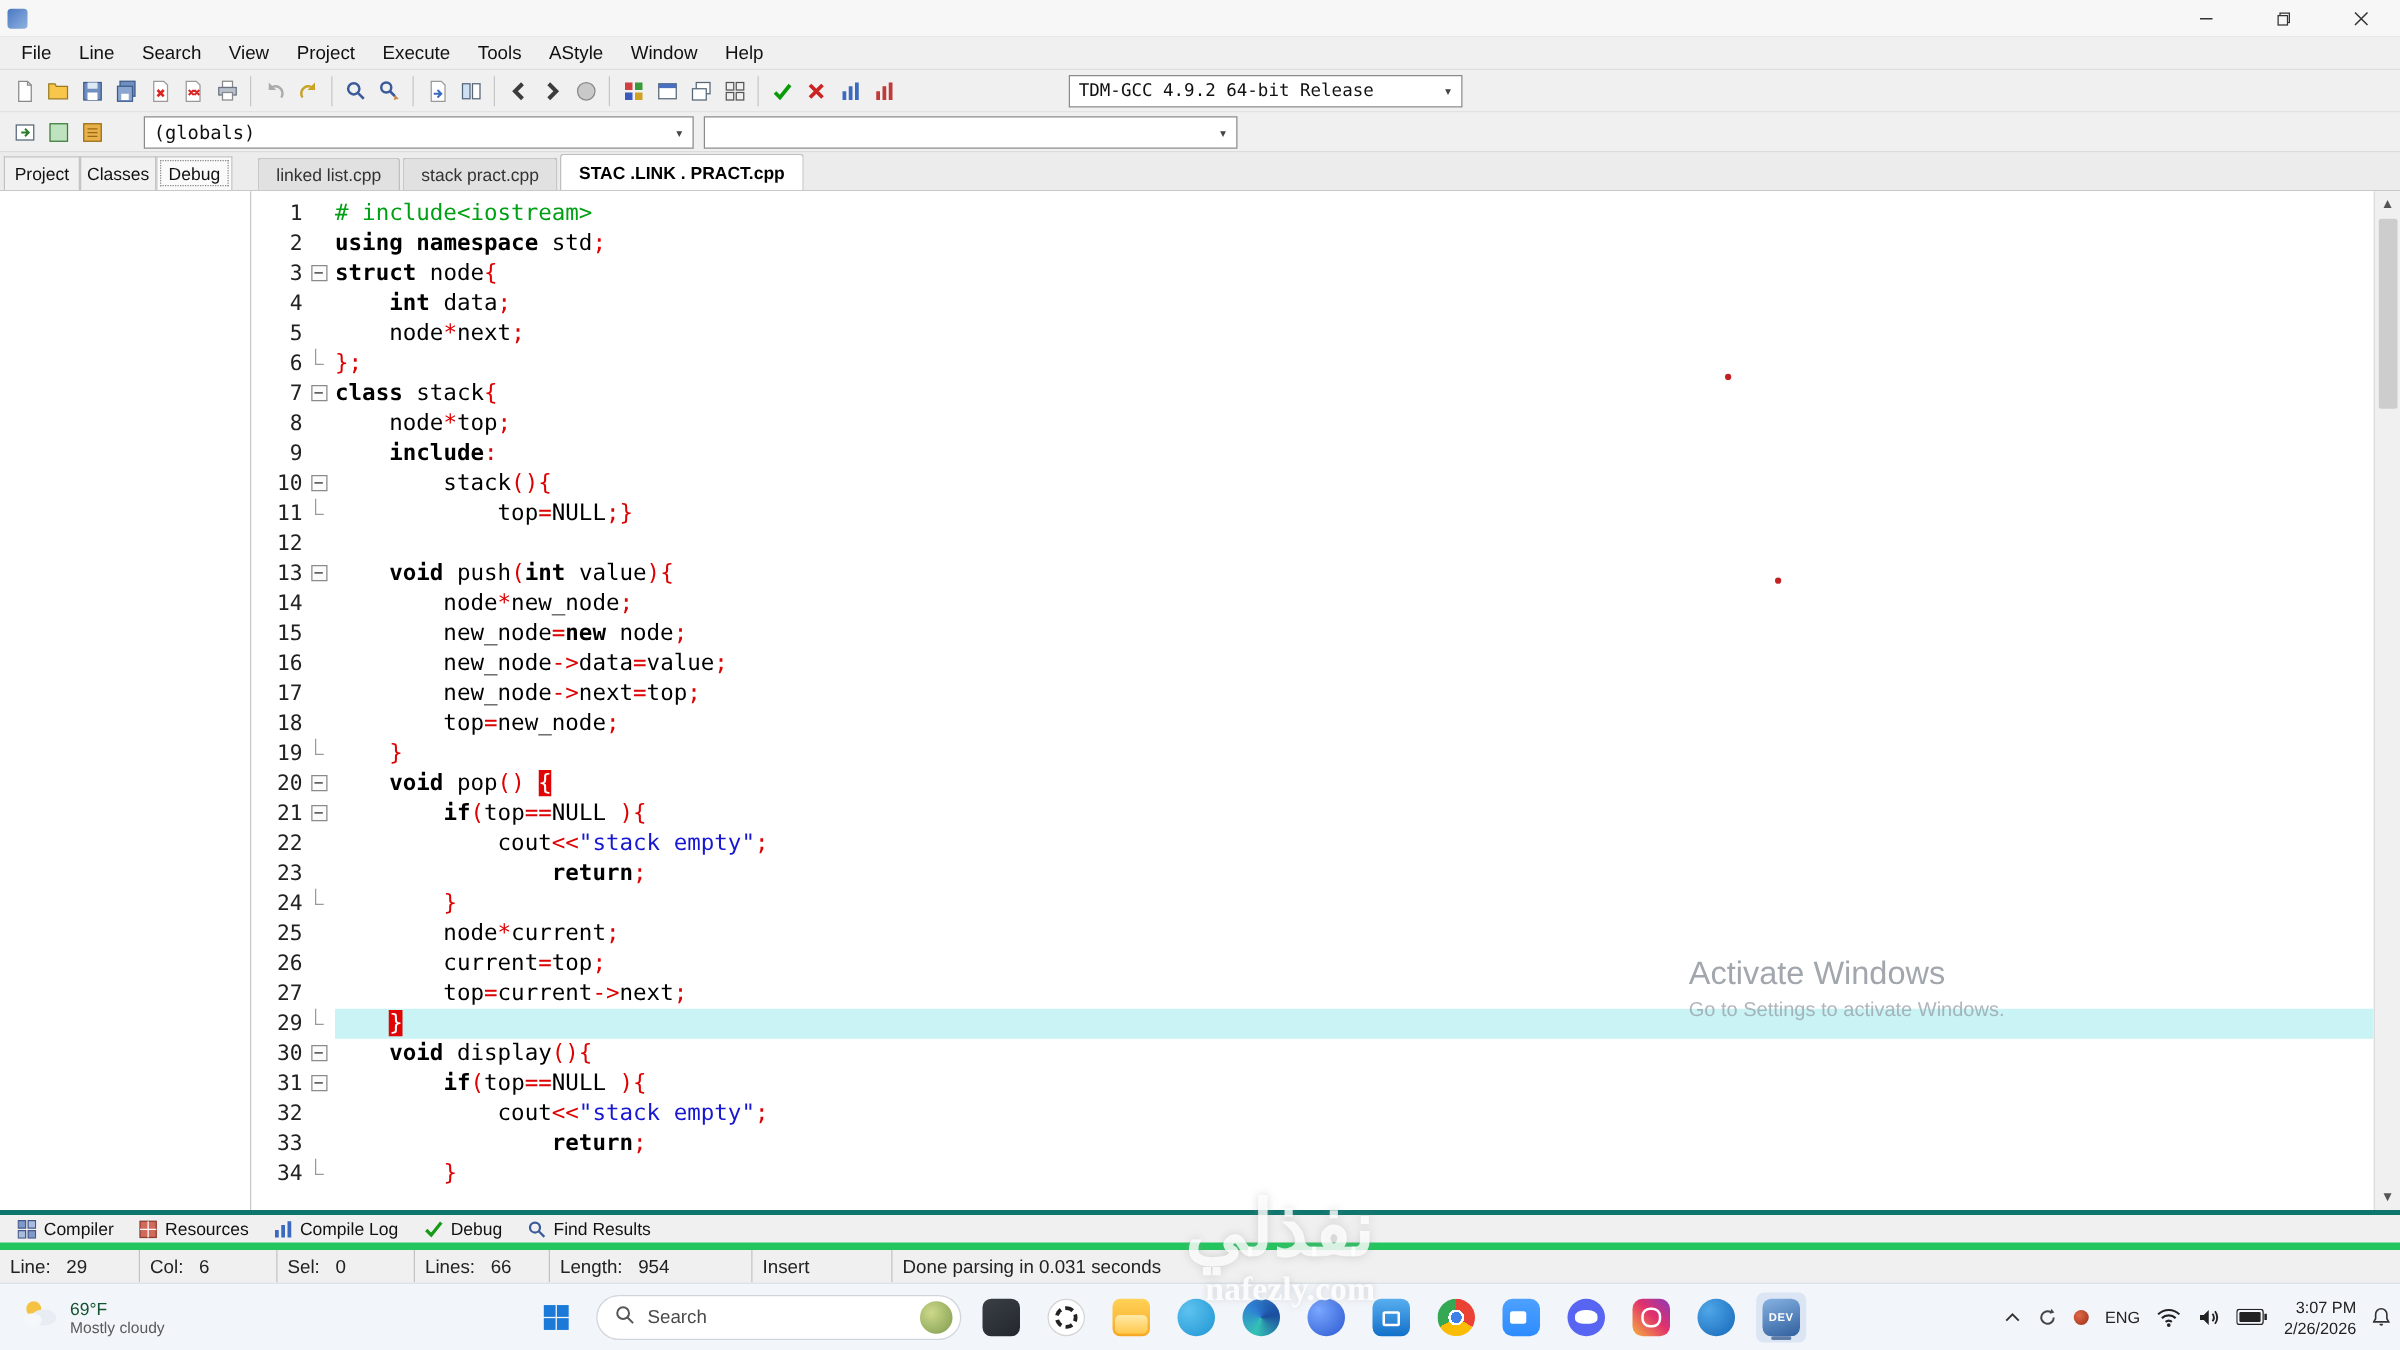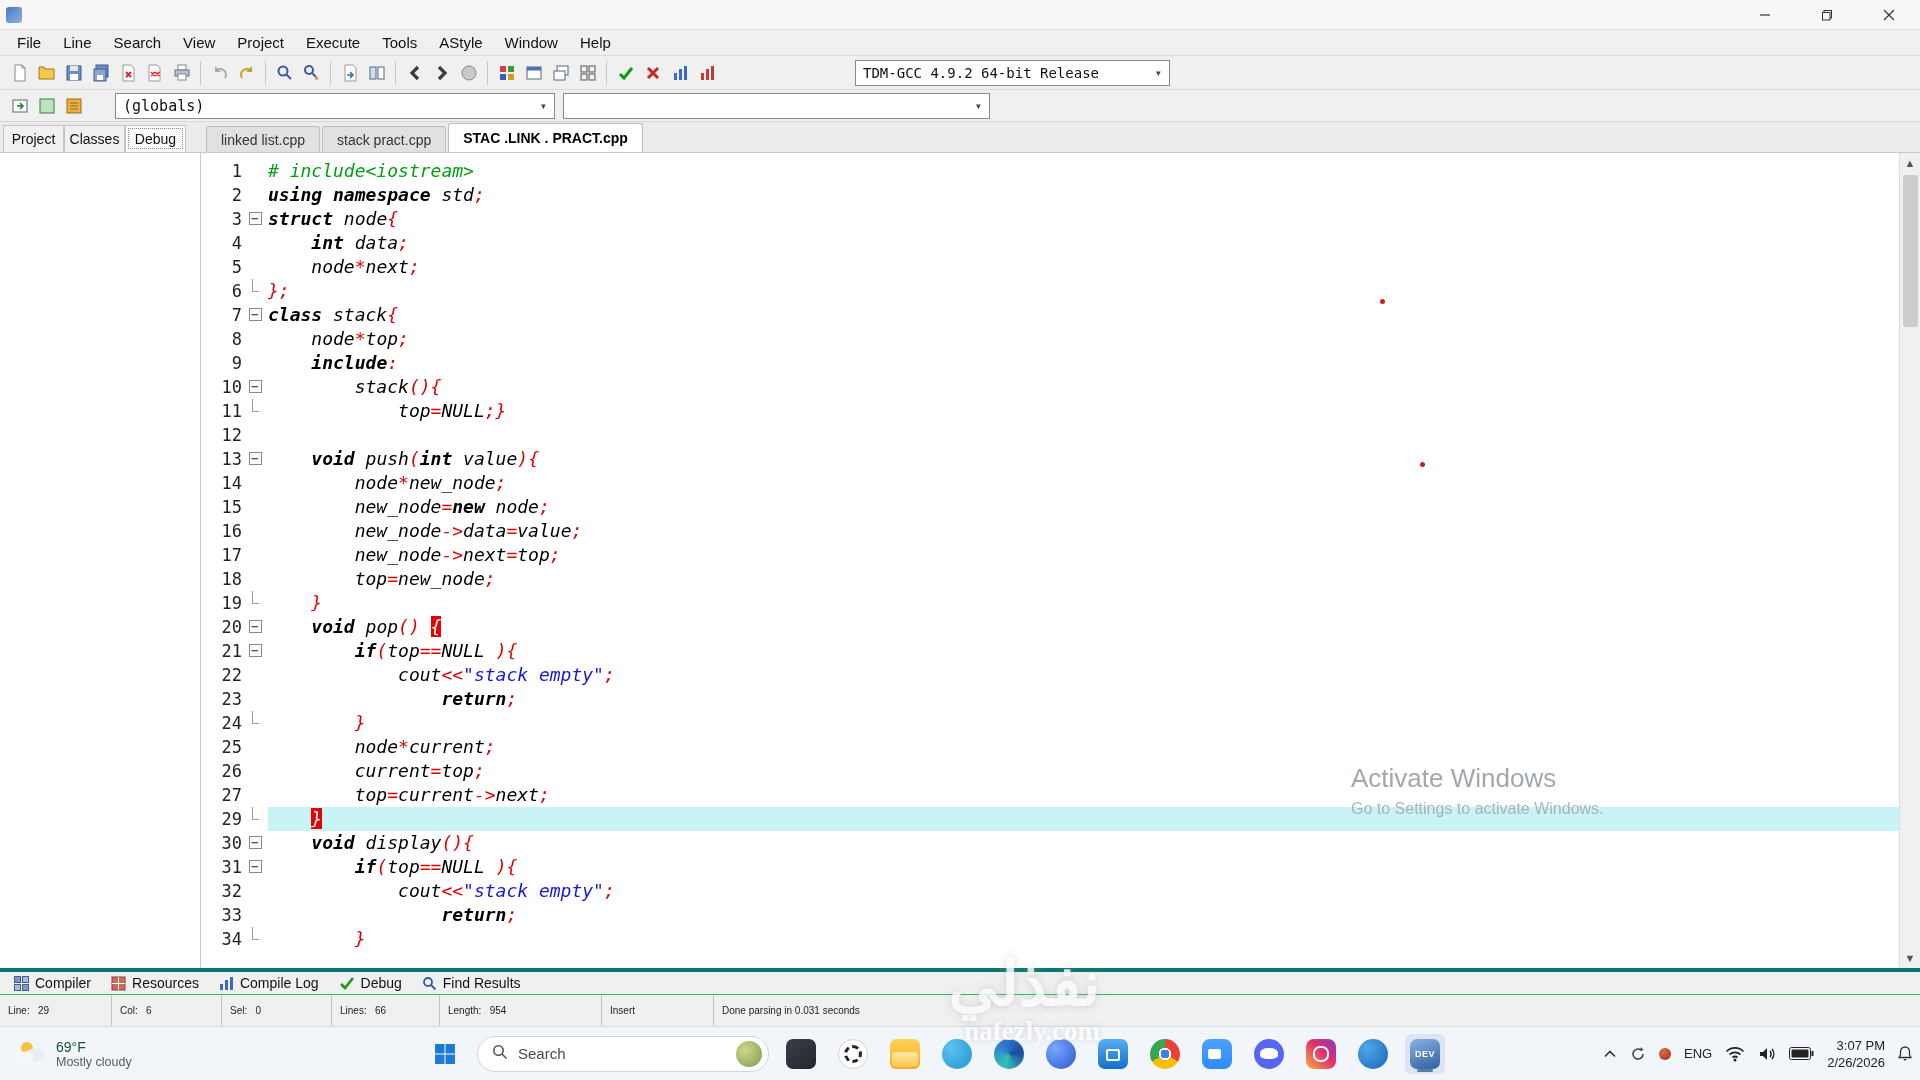--- a/index.html
+++ b/index.html
@@ -47,42 +47,42 @@
   .sarrow.down{margin-top:auto;}
 
   
   #code{padding-top:6px;}
   .crow{display:flex;height:24px;line-height:24px;font-family:"DejaVu Sans Mono",monospace;font-size:18px;white-space:pre;}
   .gut{width:66px;display:flex;flex:none;}
   .lnum{display:block;width:40px;text-align:right;color:#222;font-size:17px;}
   .fold{display:block;width:26px;}
   .foldbox{display:block;width:13px;height:13px;border:1px solid #8a8a8a;background:#fcfcfc;color:#333;font-size:13px;line-height:11px;text-align:center;margin:5px auto 0;}
   .foldend{display:block;width:7px;height:13px;border-left:1px solid #9a9a9a;border-bottom:1px solid #9a9a9a;margin:0 auto;}
-  .ccode{flex:1;color:#000;font-style:italic;}
+  .ccode{flex:1;color:#000;}
   .ccode.hl{background:#c9f3f5;}
   .tk-p{color:#00a014;}
   .tk-k{font-weight:bold;color:#000;}
   .tk-i{color:#000;}
   .tk-s{color:#dd0202;}
   .tk-str{color:#1717d1;}
   .tk-h{background:#e00404;color:#fff;}
   .artifact-dot{position:absolute;width:5px;height:5px;border-radius:50%;background:#c42222;}
 
   
   .activatewm{position:absolute;left:1351px;top:763px;z-index:5;pointer-events:none;}
   .activatewm .t1{font-size:26px;color:rgba(130,138,146,.75);}
   .activatewm .t2{font-size:16px;color:rgba(150,157,165,.75);margin-top:6px;}
 
   
   .bottomtabs{position:absolute;top:968px;height:26px;width:100%;background:#f0f0f0;border-top:4px solid #0f766e;display:flex;align-items:center;padding-left:4px;}
   .btab{display:flex;align-items:center;gap:6px;padding:0 10px;height:22px;font-size:14px;color:#111;}
   .bticon{display:flex;align-items:center;}
 
   
-  .statusbar{position:absolute;top:994px;height:32px;width:100%;background:#f0f0f0;border-top:1px solid #22c55e;display:flex;align-items:stretch;font-size:10px;color:#222;}
+  .statusbar{position:absolute;top:994px;height:32px;width:100%;background:#f0f0f0;border-top:6px solid #22c55e;display:flex;align-items:stretch;font-size:15px;color:#222;}
   .scell{display:flex;align-items:center;padding:0 8px;border-right:1px solid #c3c3c3;white-space:pre;}
   .scell:nth-child(1){width:112px;}
   .scell:nth-child(2){width:110px;}
   .scell:nth-child(3){width:110px;}
   .scell:nth-child(4){width:108px;}
   .scell:nth-child(5){width:162px;}
   .scell:nth-child(6){width:112px;}
   .scell:nth-child(7){flex:1;border-right:0;}
 
   

